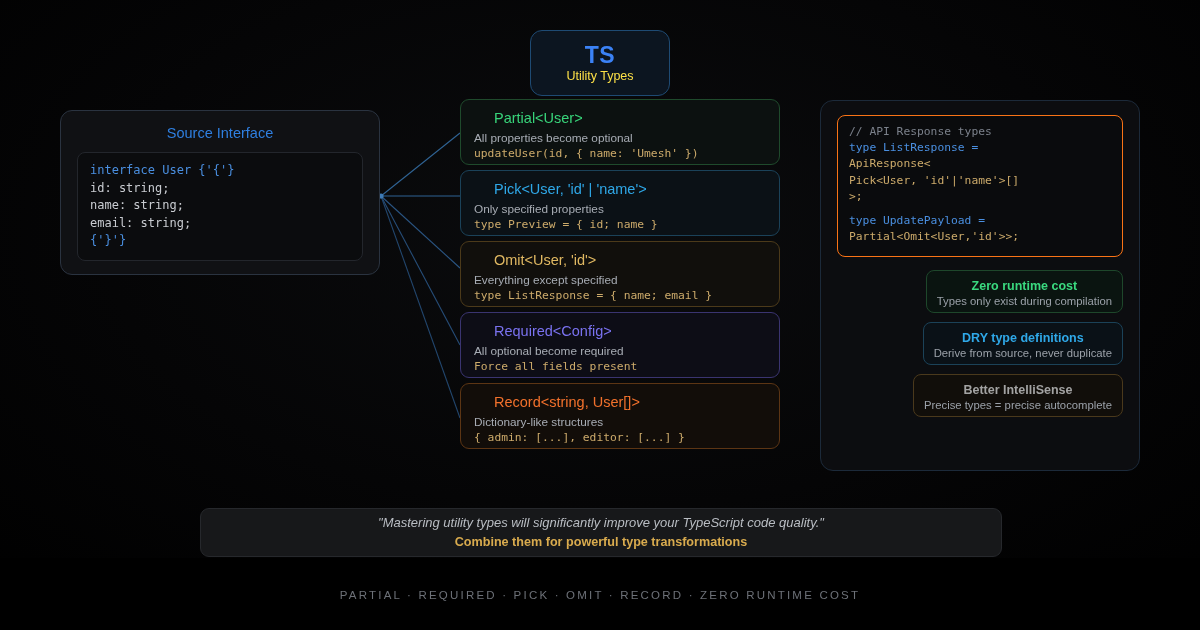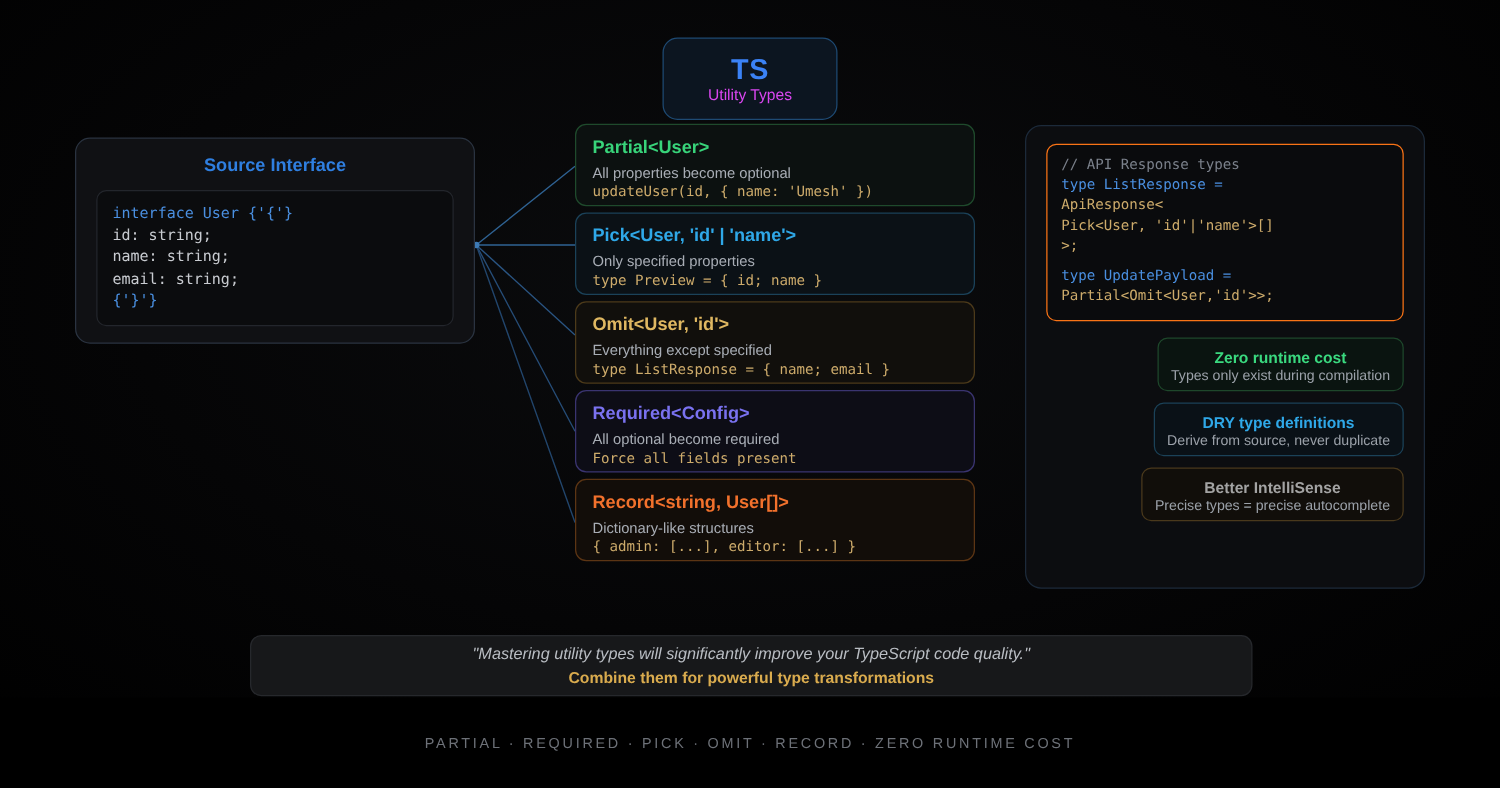--- a/index.html
+++ b/index.html
@@ -50,38 +50,38 @@
   }
   .ts-badge .ts-mark {
     font-size: 23px;
     font-weight: bold;
     color: #3b82f6;
     letter-spacing: 0.5px;
     line-height: 1;
   }
   .ts-badge .ts-sub {
     font-size: 12.5px;
-    color: #d946ef;
+    color: #fde047;
     line-height: 1;
   }
 
   
   .source-panel {
     position: absolute;
     left: 60px; top: 110px;
     width: 320px; height: 165px;
     background: #101114;
     border: 1px solid #2a3340;
     border-radius: 12px;
     padding: 14px 16px;
   }
   .source-title {
     text-align: center;
     font-size: 14.5px;
-    font-weight: bold;
+    font-weight: normal;
     color: #2f7fe0;
     margin-bottom: 11px;
   }
   .source-code {
     background: #0b0c0e;
     border: 1px solid #23262c;
     border-radius: 8px;
     padding: 9px 12px 10px;
   }
   .code-line {
@@ -103,23 +103,24 @@
     gap: 5px;
   }
   .card {
     border-radius: 9px;
     padding: 9px 13px 10px;
     height: 66px;
     background: #101114;
   }
   .card-title {
     font-size: 14.5px;
-    font-weight: bold;
+    font-weight: normal;
     line-height: 19px;
     margin-bottom: 2px;
+    margin-left: 20px;
   }
   .card-desc {
     font-size: 11.8px;
     color: #a8adb5;
     line-height: 16px;
   }
   .card-code {
     font-family: "DejaVu Sans Mono", monospace;
     font-size: 11.3px;
     line-height: 16px;

